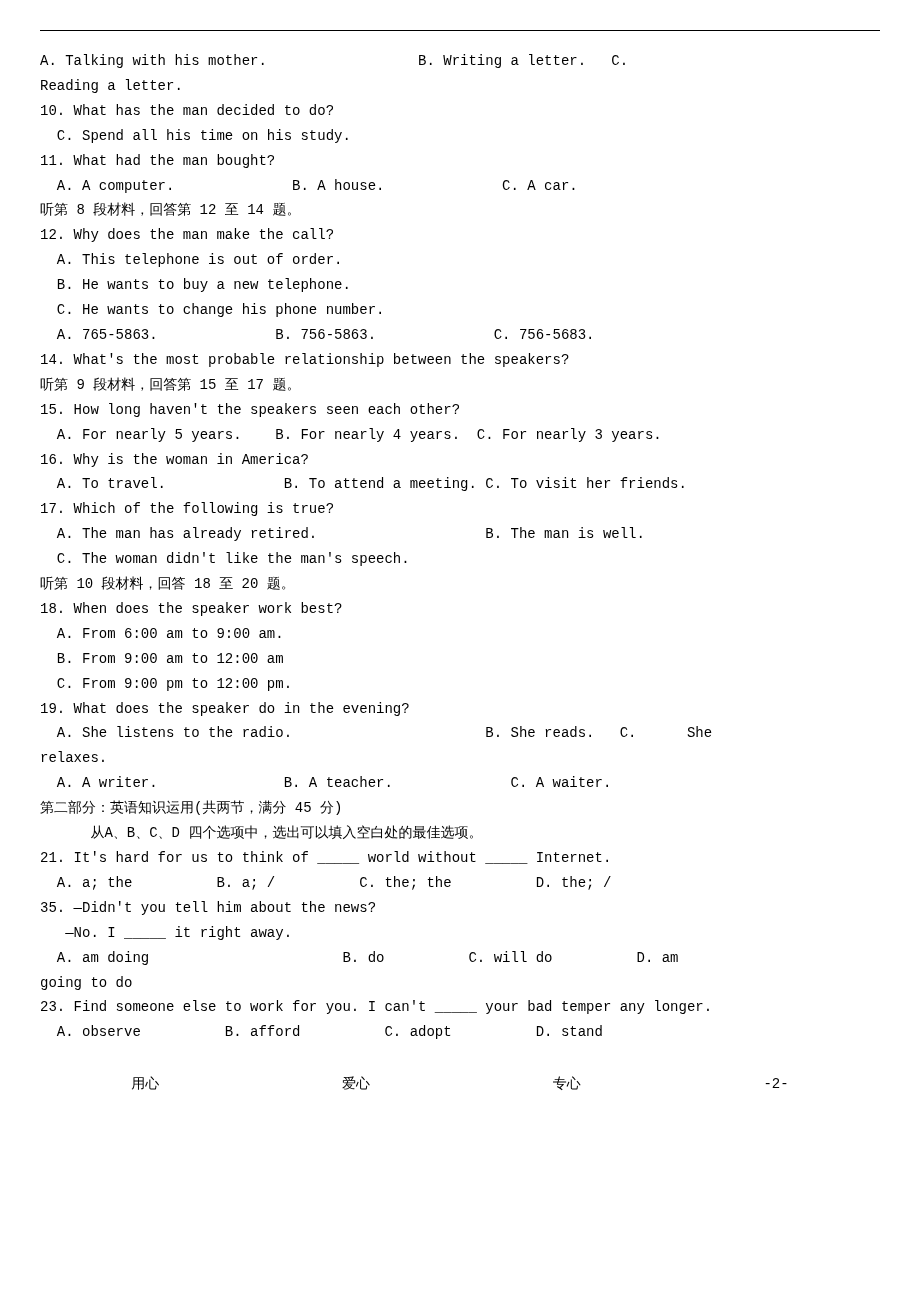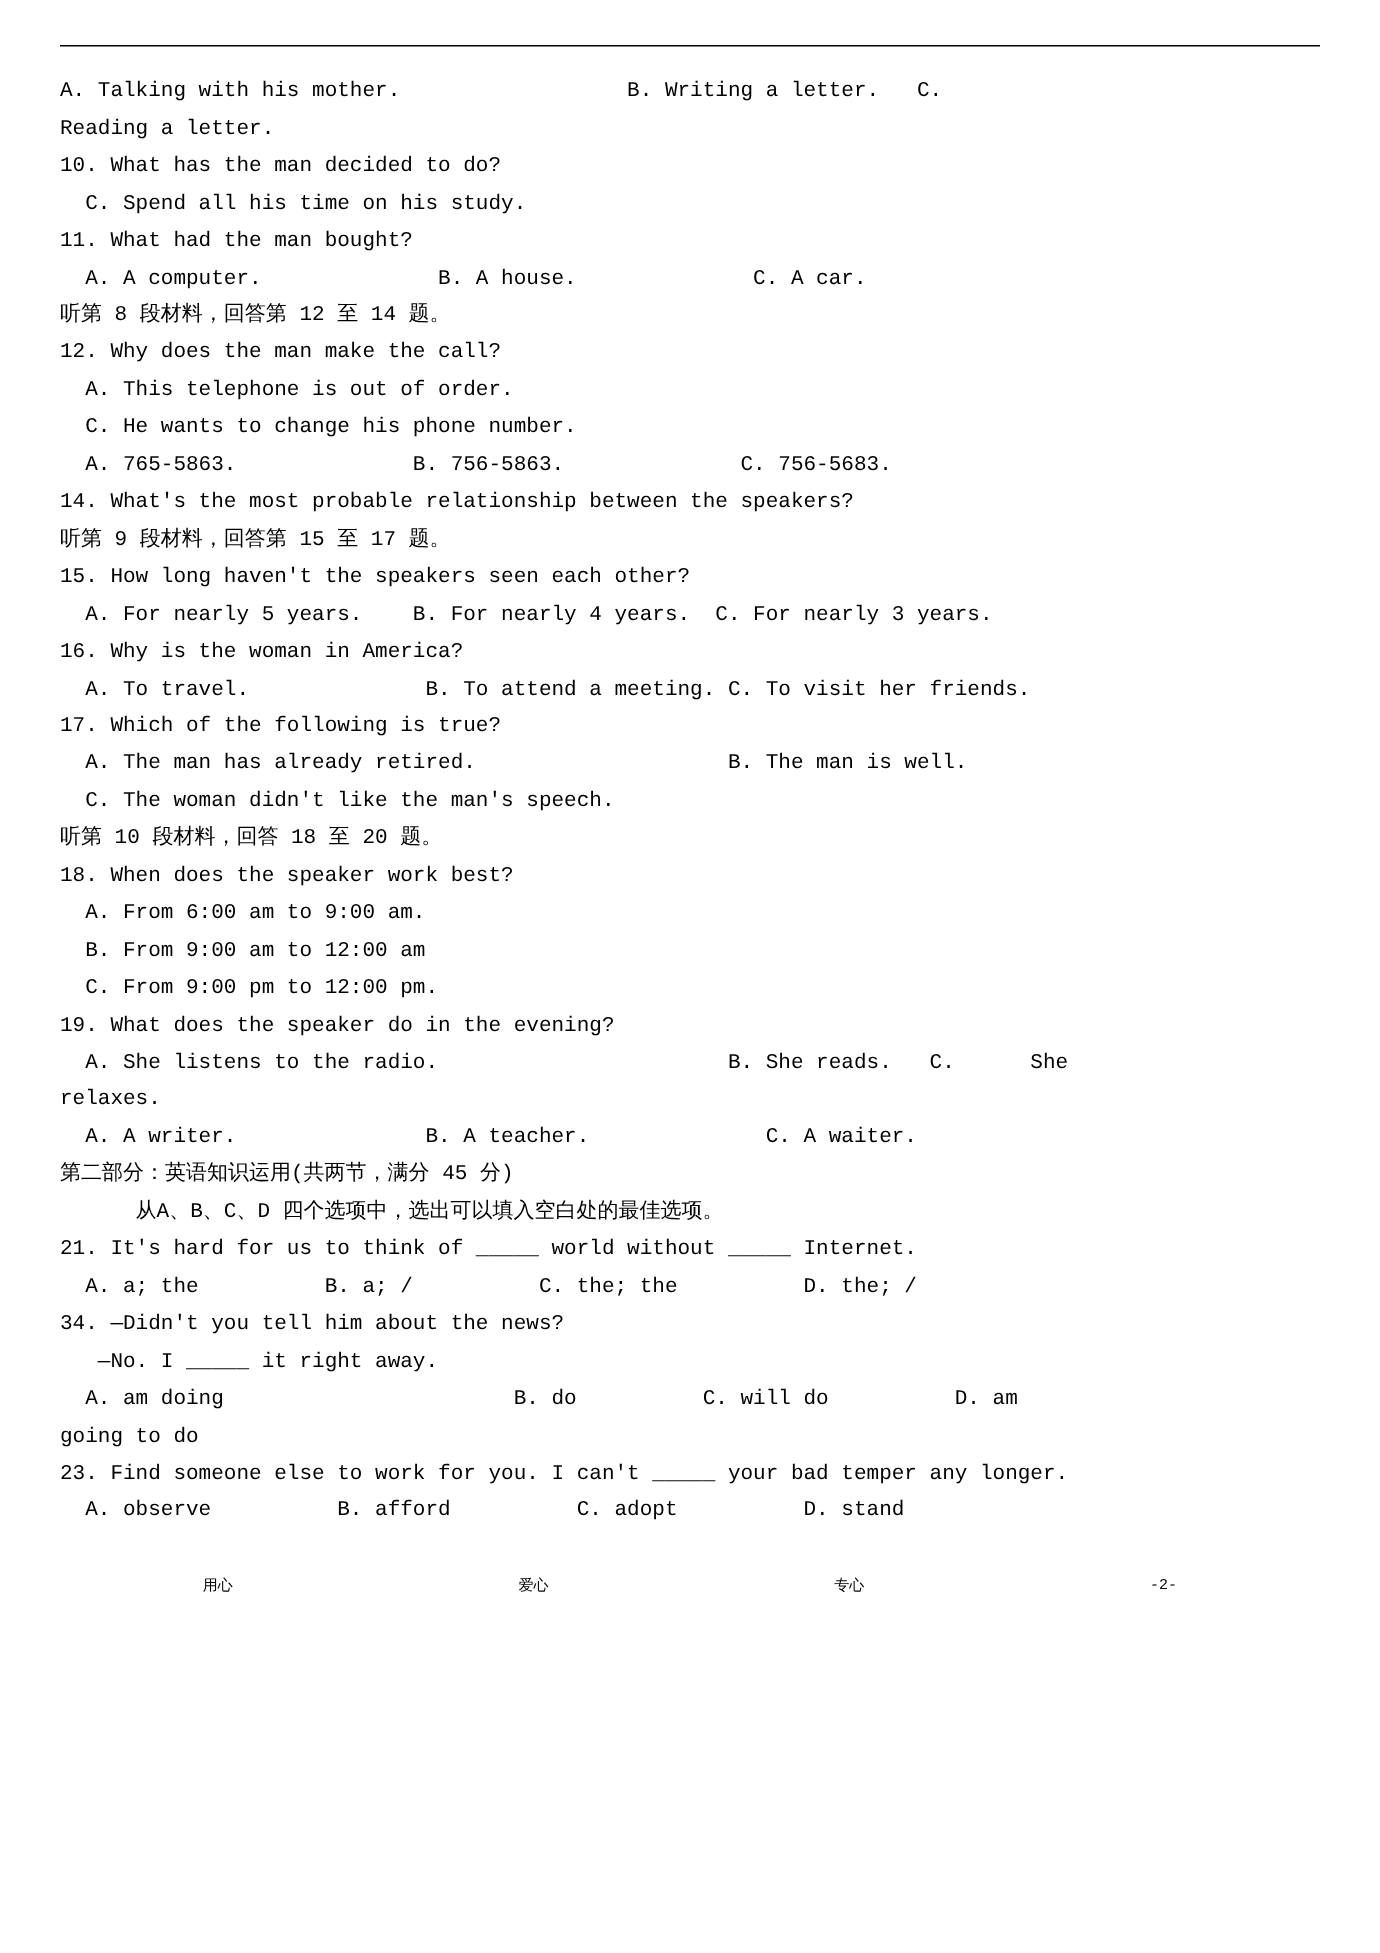--- a/index.html
+++ b/index.html
@@ -26,21 +26,21 @@
 
     .content {
       line-height: 1.75;
     }
 
     .footer {
       display: flex;
       justify-content: space-around;
       align-items: center;
       margin-top: 30px;
-      font-size: 10px;
+      font-size: 14px;
     }
 
     p {
       margin: 0;
       line-height: 1.78;
     }
   </style>
 </head>
 <body>
 
@@ -54,20 +54,21 @@
   <p>10. What has the man decided to do?</p>
   <p>&nbsp;&nbsp;C. Spend all his time on his study.</p>
 
   <p>11. What had the man bought?</p>
   <p>&nbsp;&nbsp;A. A computer.&nbsp;&nbsp;&nbsp;&nbsp;&nbsp;&nbsp;&nbsp;&nbsp;&nbsp;&nbsp;&nbsp;&nbsp;&nbsp;&nbsp;B. A house.&nbsp;&nbsp;&nbsp;&nbsp;&nbsp;&nbsp;&nbsp;&nbsp;&nbsp;&nbsp;&nbsp;&nbsp;&nbsp;&nbsp;C. A car.</p>
 
   <p>听第 8 段材料，回答第 12 至 14 题。</p>
 
   <p>12. Why does the man make the call?</p>
   <p>&nbsp;&nbsp;A. This telephone is out of order.</p>
+  <p>&nbsp;&nbsp;B. He wants to buy a new telephone.</p>
   <p>&nbsp;&nbsp;C. He wants to change his phone number.</p>
 
   <p>&nbsp;&nbsp;A. 765-5863.&nbsp;&nbsp;&nbsp;&nbsp;&nbsp;&nbsp;&nbsp;&nbsp;&nbsp;&nbsp;&nbsp;&nbsp;&nbsp;&nbsp;B. 756-5863.&nbsp;&nbsp;&nbsp;&nbsp;&nbsp;&nbsp;&nbsp;&nbsp;&nbsp;&nbsp;&nbsp;&nbsp;&nbsp;&nbsp;C. 756-5683.</p>
 
   <p>14. What's the most probable relationship between the speakers?</p>
 
   <p>听第 9 段材料，回答第 15 至 17 题。</p>
 
   <p>15. How long haven't the speakers seen each other?</p>
   <p>&nbsp;&nbsp;A. For nearly 5 years.&nbsp;&nbsp;&nbsp;&nbsp;B. For nearly 4 years.&nbsp;&nbsp;C. For nearly 3 years.</p>
@@ -91,21 +92,21 @@
   <p>relaxes.</p>
 
   <p>&nbsp;&nbsp;A. A writer.&nbsp;&nbsp;&nbsp;&nbsp;&nbsp;&nbsp;&nbsp;&nbsp;&nbsp;&nbsp;&nbsp;&nbsp;&nbsp;&nbsp;&nbsp;B. A teacher.&nbsp;&nbsp;&nbsp;&nbsp;&nbsp;&nbsp;&nbsp;&nbsp;&nbsp;&nbsp;&nbsp;&nbsp;&nbsp;&nbsp;C. A waiter.</p>
 
   <p>第二部分：英语知识运用(共两节，满分 45 分)</p>
   <p>&nbsp;&nbsp;&nbsp;&nbsp;&nbsp;&nbsp;从A、B、C、D 四个选项中，选出可以填入空白处的最佳选项。</p>
 
   <p>21. It's hard for us to think of _____ world without _____ Internet.</p>
   <p>&nbsp;&nbsp;A. a; the&nbsp;&nbsp;&nbsp;&nbsp;&nbsp;&nbsp;&nbsp;&nbsp;&nbsp;&nbsp;B. a; /&nbsp;&nbsp;&nbsp;&nbsp;&nbsp;&nbsp;&nbsp;&nbsp;&nbsp;&nbsp;C. the; the&nbsp;&nbsp;&nbsp;&nbsp;&nbsp;&nbsp;&nbsp;&nbsp;&nbsp;&nbsp;D. the; /</p>
 
-  <p>34. —Didn't you tell him about the news?</p>
+  <p>35. —Didn't you tell him about the news?</p>
   <p>&nbsp;&nbsp;&nbsp;—No. I _____ it right away.</p>
   <p>&nbsp;&nbsp;A. am doing&nbsp;&nbsp;&nbsp;&nbsp;&nbsp;&nbsp;&nbsp;&nbsp;&nbsp;&nbsp;&nbsp;&nbsp;&nbsp;&nbsp;&nbsp;&nbsp;&nbsp;&nbsp;&nbsp;&nbsp;&nbsp;&nbsp;&nbsp;B. do&nbsp;&nbsp;&nbsp;&nbsp;&nbsp;&nbsp;&nbsp;&nbsp;&nbsp;&nbsp;C. will do&nbsp;&nbsp;&nbsp;&nbsp;&nbsp;&nbsp;&nbsp;&nbsp;&nbsp;&nbsp;D. am</p>
   <p>going to do</p>
 
   <p>23. Find someone else to work for you. I can't _____ your bad temper any longer.</p>
   <p>&nbsp;&nbsp;A. observe&nbsp;&nbsp;&nbsp;&nbsp;&nbsp;&nbsp;&nbsp;&nbsp;&nbsp;&nbsp;B. afford&nbsp;&nbsp;&nbsp;&nbsp;&nbsp;&nbsp;&nbsp;&nbsp;&nbsp;&nbsp;C. adopt&nbsp;&nbsp;&nbsp;&nbsp;&nbsp;&nbsp;&nbsp;&nbsp;&nbsp;&nbsp;D. stand</p>
 
 </div>
 
 <div class="footer">

